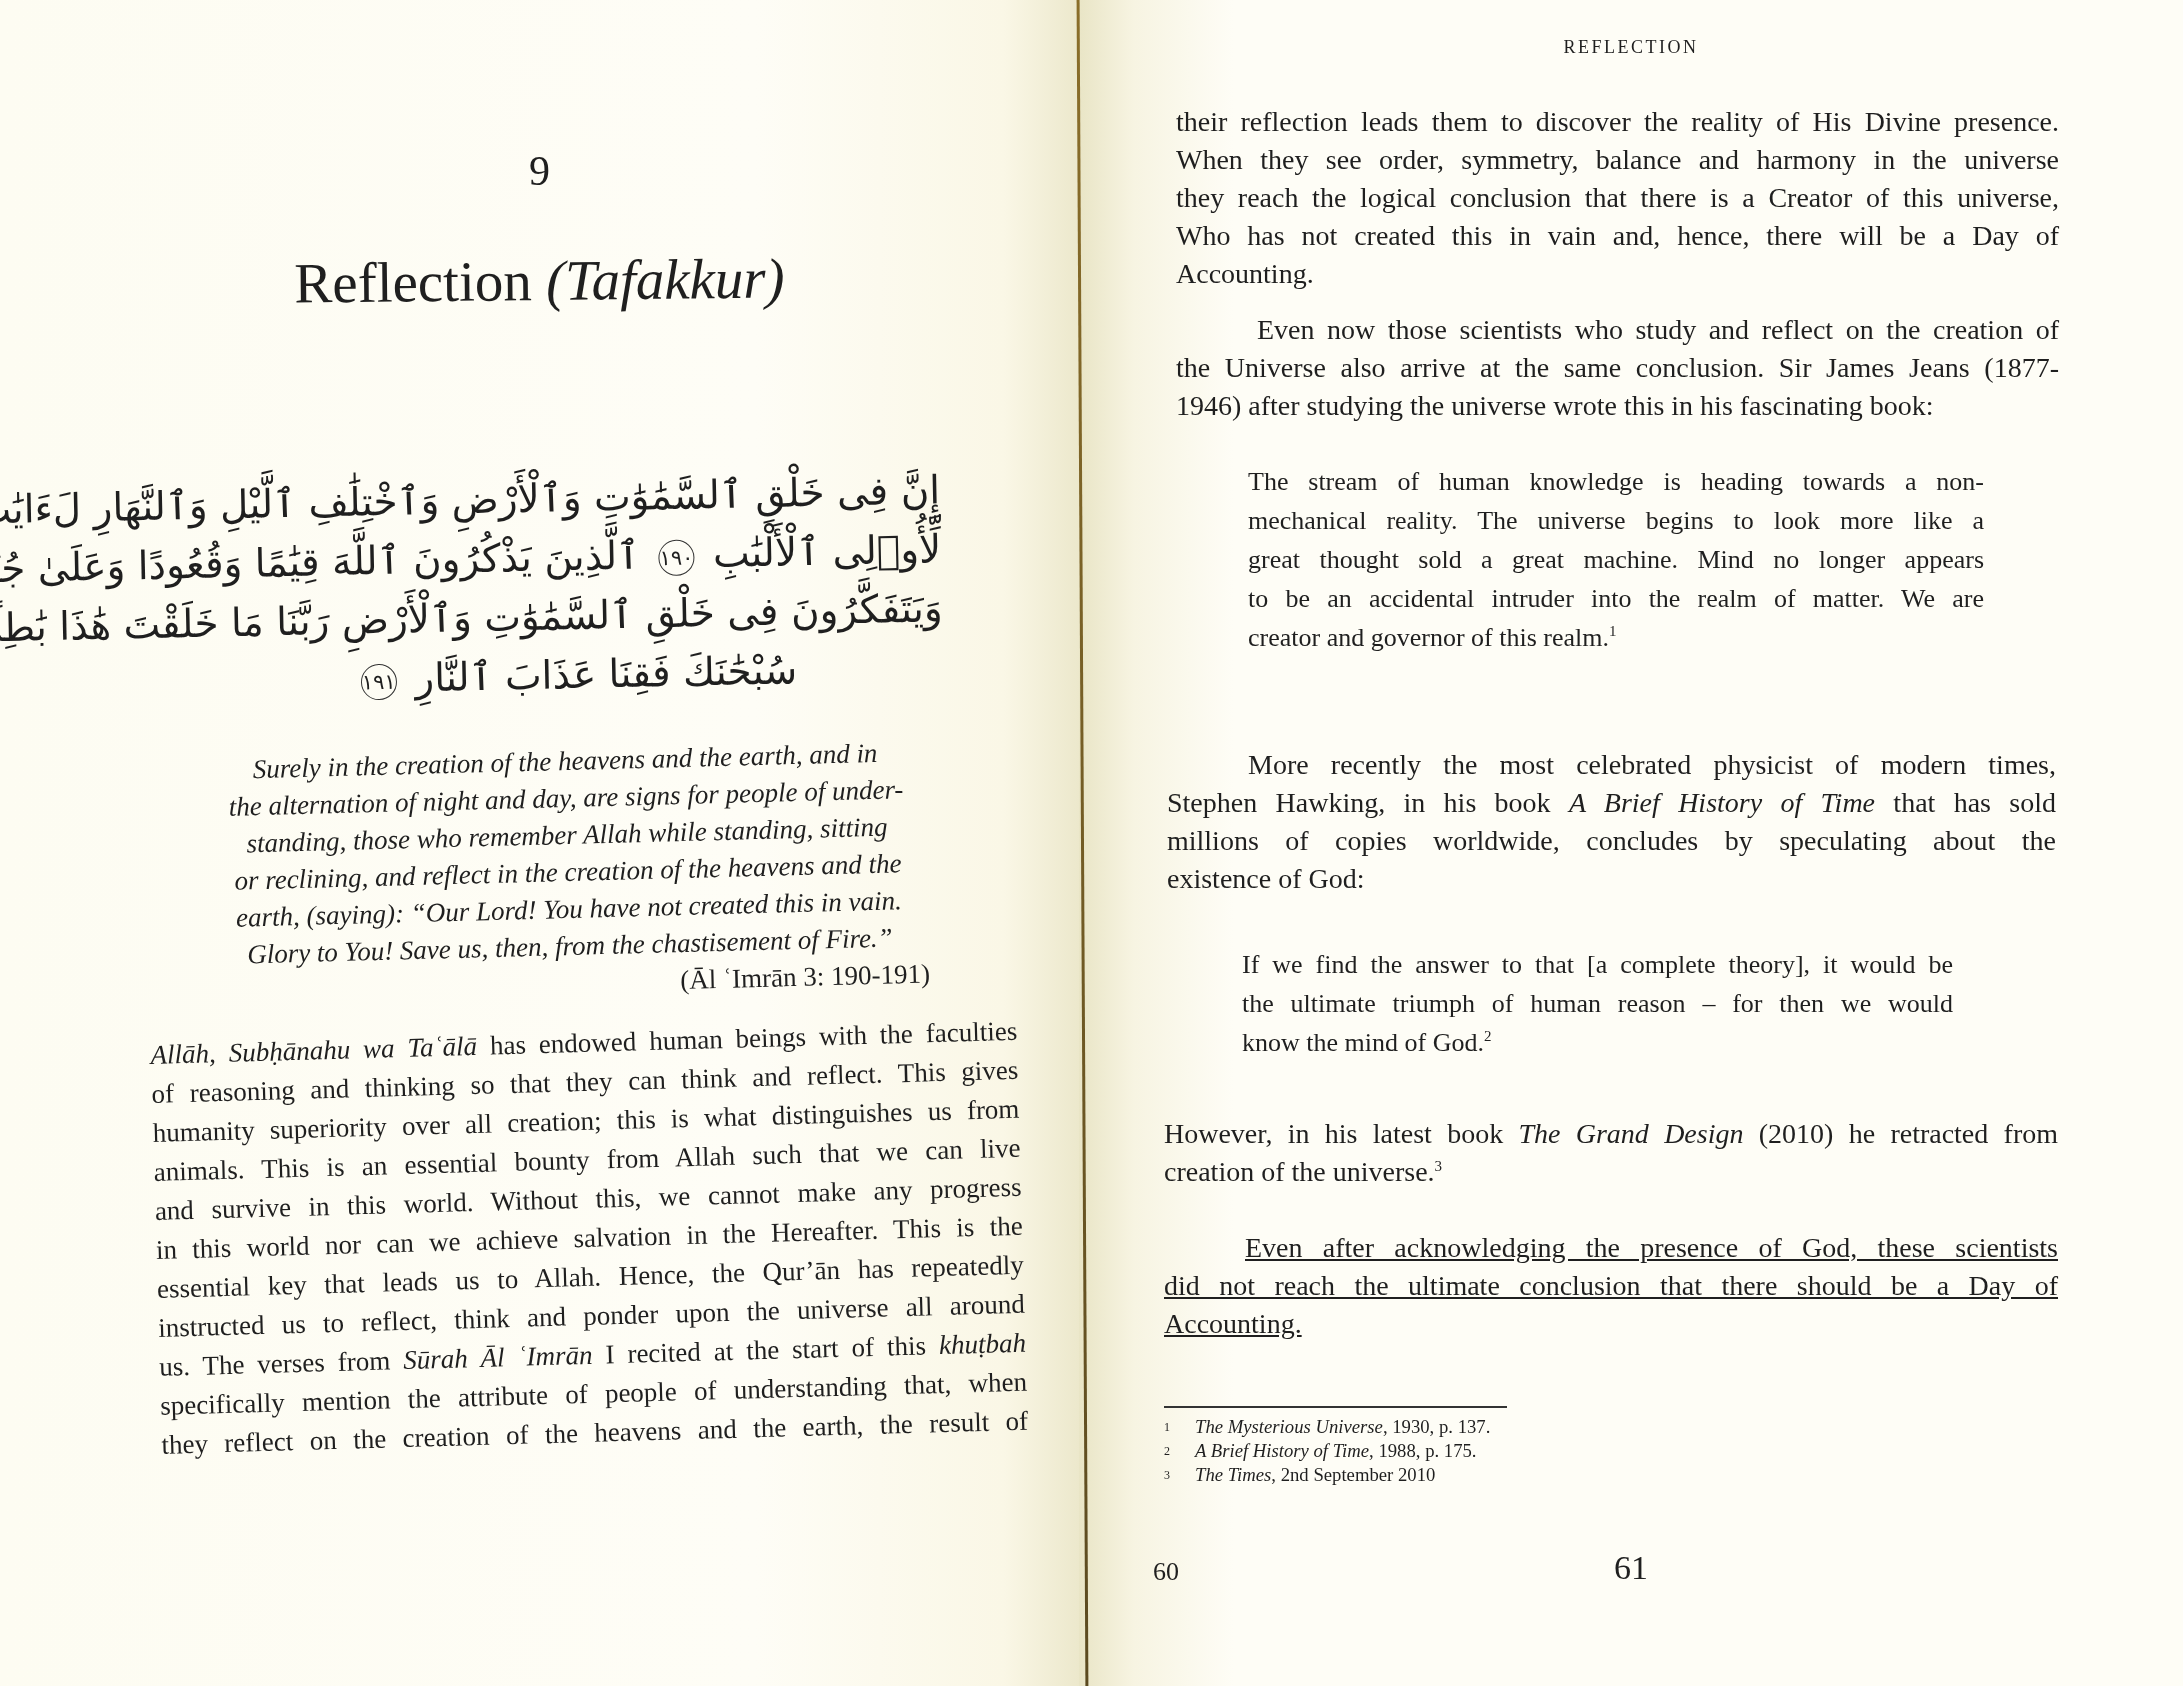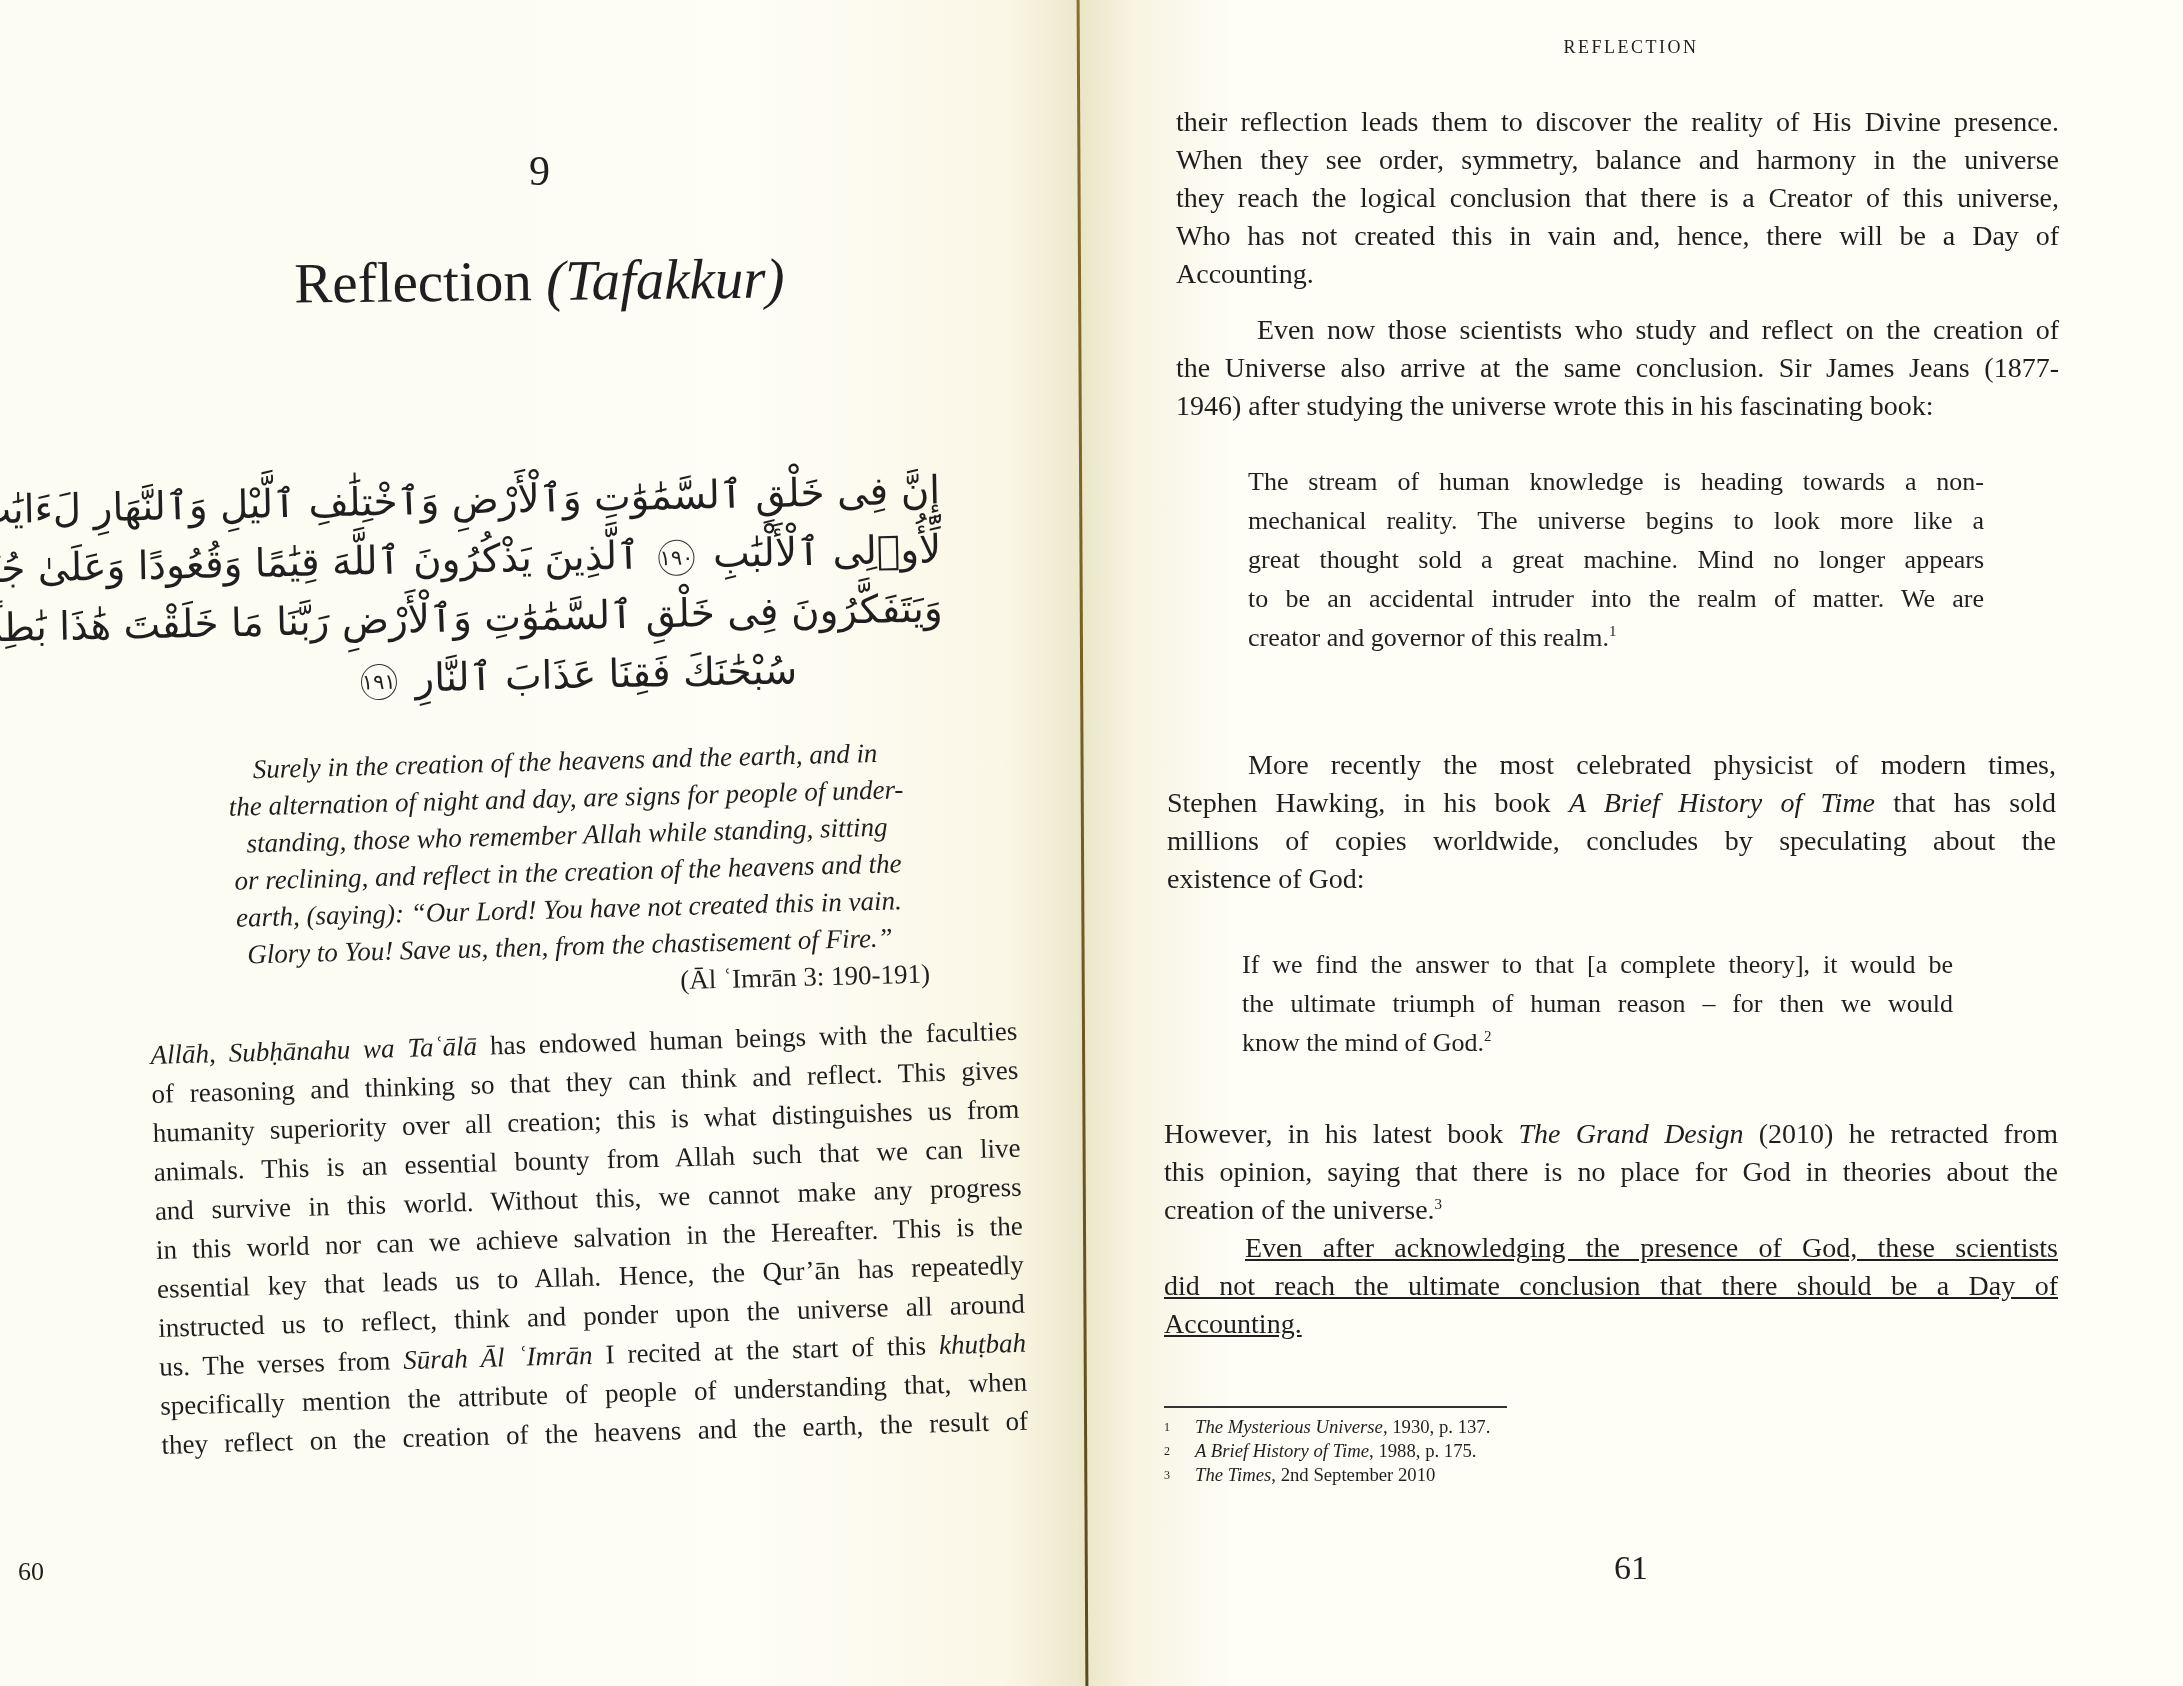--- a/index.html
+++ b/index.html
@@ -64,21 +64,21 @@
     transform: rotate(-1.5deg);
   }
   .body-left {
     left: 150px; width: 867px; top: 1036px;
     font-size: 27px; line-height: 39px;
     transform: rotate(-1.6deg);
     transform-origin: left top;
   }
   .body-left .line { display: block; white-space: nowrap; text-align: justify; text-align-last: justify; }
   .body-left .line.last { text-align-last: justify; }
-  .page-num-left { left: 12px; width: 1173px; top: 1557px; text-align: left; font-size: 26px; padding-left: 6px; }
+  .page-num-left { left: 0; width: 1173px; top: 1557px; text-align: right; font-size: 26px; padding-left: 6px; }
 
   
   .running-head {
     left: 1079px; width: 1104px; top: 37px; text-align: center;
     font-size: 18px; letter-spacing: 2.5px;
   }
   .rp { font-size: 28px; line-height: 38px; }
   .rp .line { display: block; white-space: nowrap; text-align: justify; text-align-last: justify; }
   .rp .line.end { text-align-last: left; }
   .rp .indent { padding-left: 81px; }
@@ -179,21 +179,20 @@
 </div>
 
 <div class="abs quote" style="left:1242px; width:711px; top:945px;">
   <span class="line">If we find the answer to that [a complete theory], it would be</span>
   <span class="line">the ultimate triumph of human reason – for then we would</span>
   <span class="line end"><span>know the mind of God.</span><sup>2</sup></span>
 </div>
 
 <div class="abs rp" style="left:1164px; width:894px; top:1115px;">
   <span class="line"><span>However, in his latest book </span><i>The Grand Design</i><span> (2010) he retracted from</span></span>
-  <span class="line">this opinion, saying that there is no place for God in theories about the</span>
   <span class="line end"><span>creation of the universe.</span><sup>3</sup></span>
 </div>
 
 <div class="abs rp" style="left:1164px; width:894px; top:1229px;text-decoration:underline;">
   <span class="line indent">Even after acknowledging the presence of God, these scientists</span>
   <span class="line">did not reach the ultimate conclusion that there should be a Day of</span>
   <span class="line end">Accounting.</span>
 </div>
 
 <div class="abs fn-rule"></div>

